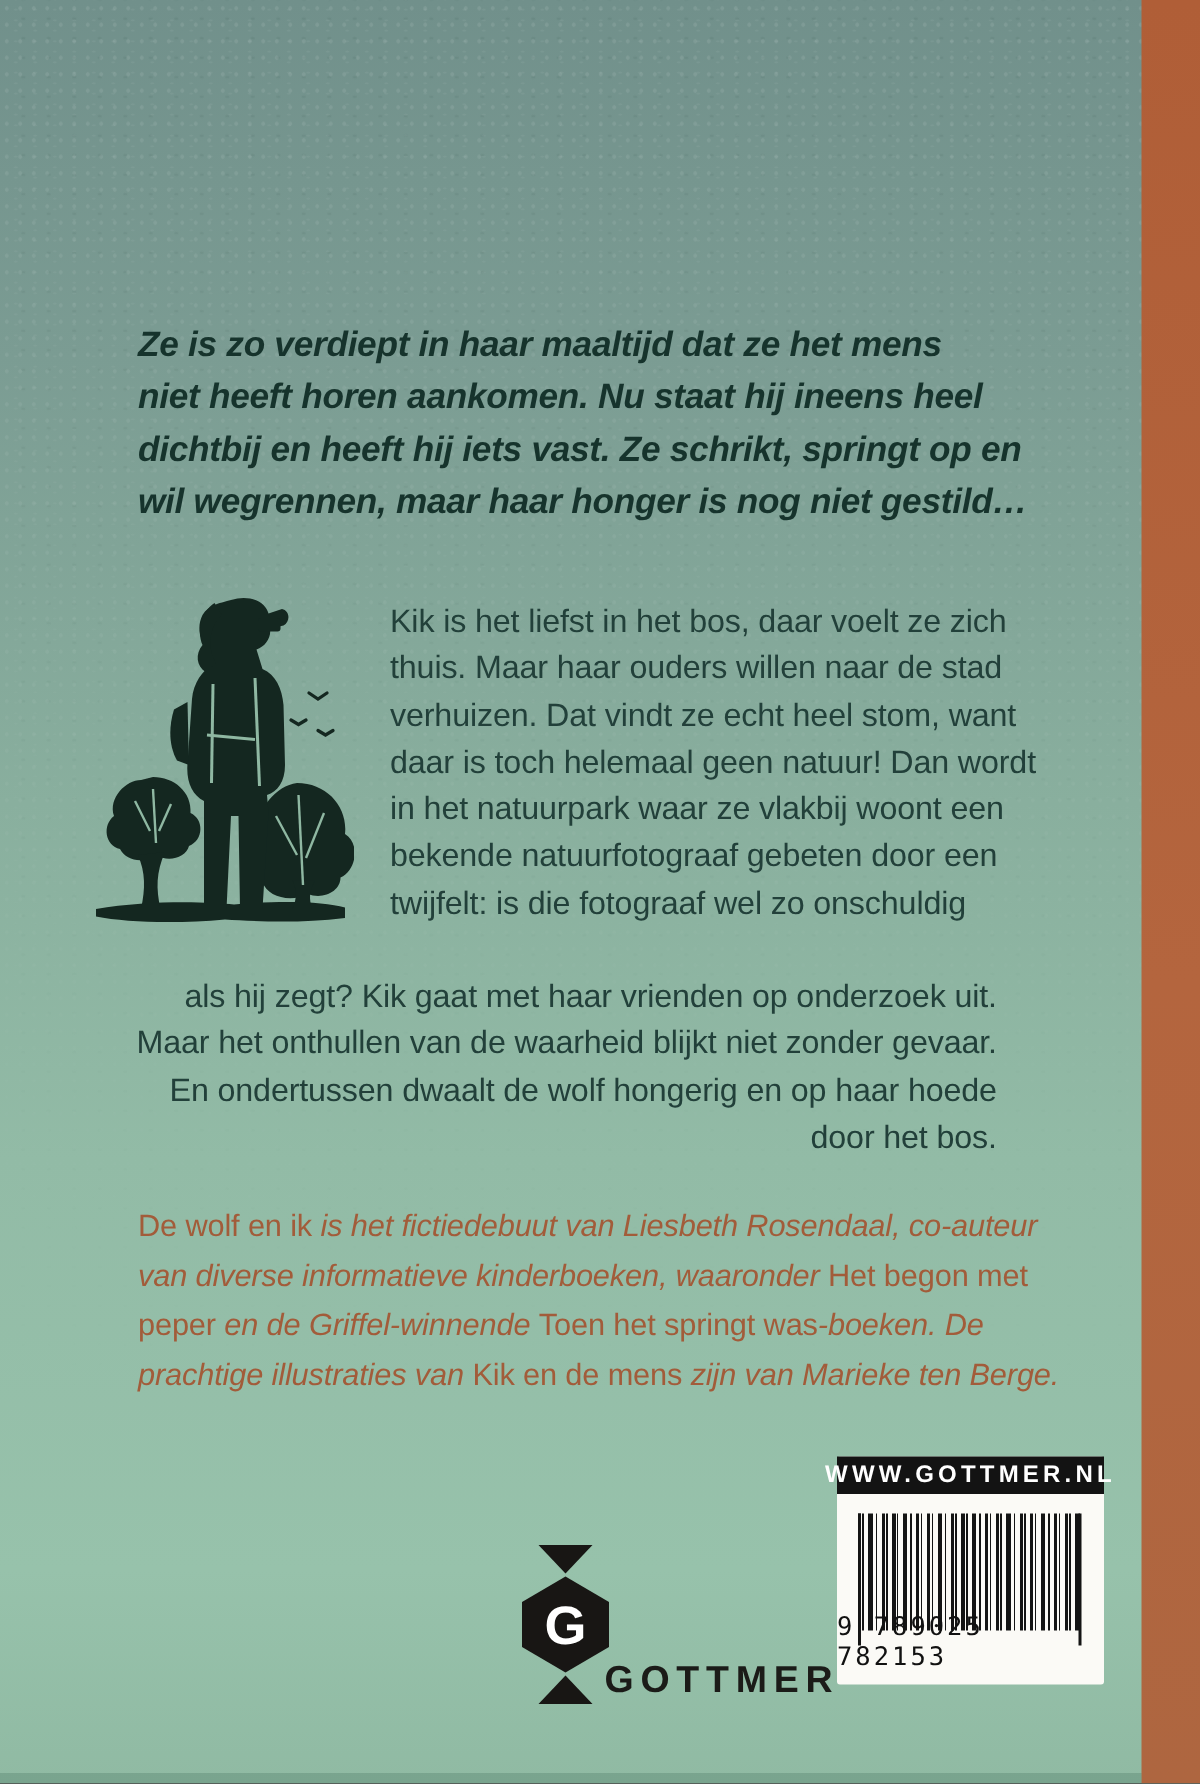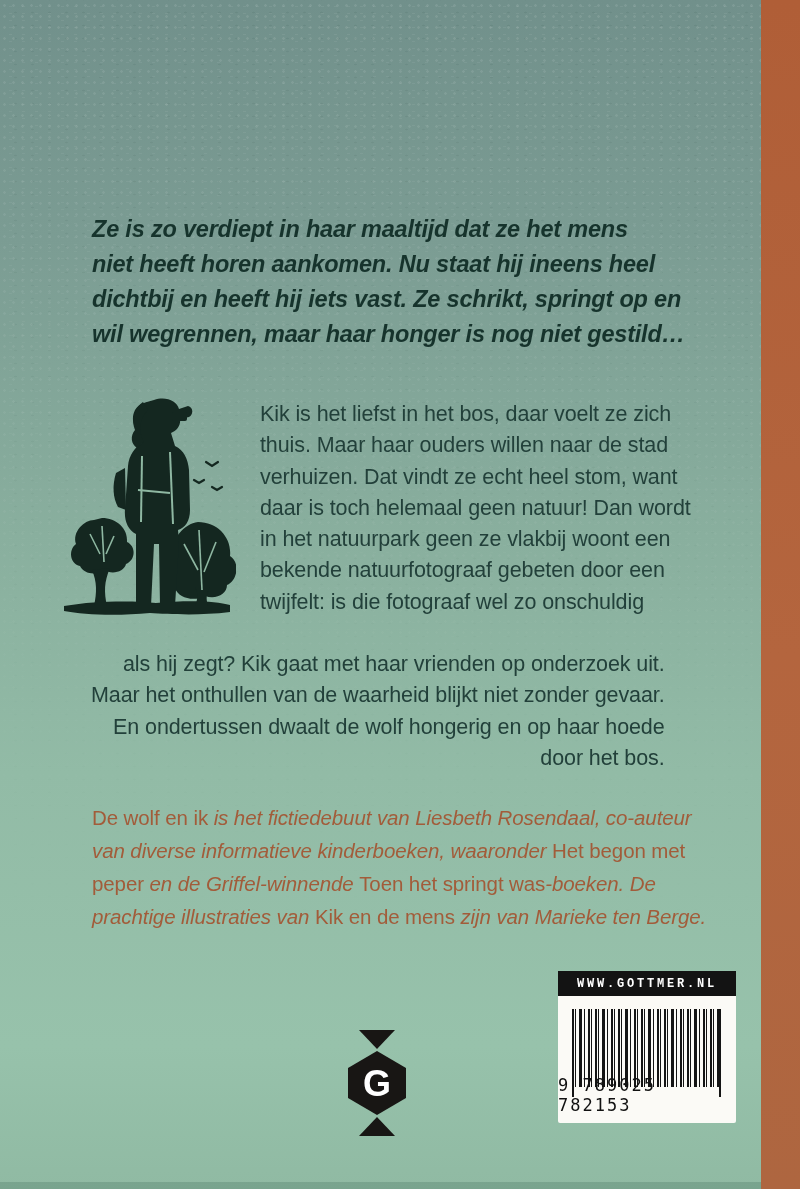--- a/index.html
+++ b/index.html
@@ -55,21 +55,21 @@
     position:absolute;left:403px;top:1106px;
     font-size:25px;font-weight:700;letter-spacing:4.5px;color:#1b1b18;
   }
   .barcode-box{
     position:absolute;left:558px;top:971px;width:178px;height:152px;
     background:#fbfaf6;border-radius:2px;
   }
   .barcode-header{
     position:absolute;left:0;top:0;width:100%;height:25px;background:#131313;
     display:flex;align-items:center;justify-content:center;
-    color:#ffffff;font-size:12px;font-weight:700;letter-spacing:2.8px;font-family:Liberation Mono, monospace;
+    color:#ffffff;font-size:16px;font-weight:700;letter-spacing:2.8px;
   }
   .barcode-bars{
     position:absolute;left:14px;top:38px;width:150px;height:78px;
     background-image:repeating-linear-gradient(90deg,
       #141414 0 2px,#fbfaf6 2px 3px,
       #141414 3px 4px,#fbfaf6 4px 7px,
       #141414 7px 10px,#fbfaf6 10px 12px,
       #141414 12px 13px,#fbfaf6 13px 16px,
       #141414 16px 18px,#fbfaf6 18px 19px,
       #141414 19px 20px,#fbfaf6 20px 23px);
@@ -129,21 +129,21 @@
       <path d="M136 86 l5 3 l5 -3"></path>
       <path d="M154 93 l5 3 l5 -3"></path>
     </g>
   </svg>
 
   <div class="synopsis-wrapped">
       <div class="ln">Kik is het liefst in het bos, daar voelt ze zich</div>
       <div class="ln">thuis. Maar haar ouders willen naar de stad</div>
       <div class="ln">verhuizen. Dat vindt ze echt heel stom, want</div>
       <div class="ln">daar is toch helemaal geen natuur! Dan wordt</div>
-      <div class="ln">in het natuurpark geen ze vlakbij woont een</div>
+      <div class="ln">in het natuurpark waar ze vlakbij woont een</div>
       <div class="ln">bekende natuurfotograaf gebeten door een</div>
       <div class="ln">twijfelt: is die fotograaf wel zo onschuldig</div>
     </div>
   <div class="synopsis-full">
       <div class="ln">als hij zegt? Kik gaat met haar vrienden op onderzoek uit.</div>
       <div class="ln">Maar het onthullen van de waarheid blijkt niet zonder gevaar.</div>
       <div class="ln">En ondertussen dwaalt de wolf hongerig en op haar hoede</div>
       <div class="ln">door het bos.</div>
     </div>
 
@@ -153,19 +153,20 @@
       <div class="ln"><span class="rm">peper </span><span class="it">en de Griffel-winnende </span><span class="rm">Toen het springt was</span><span class="it">-boeken. De</span></div>
       <div class="ln"><span class="it">prachtige illustraties van </span><span class="rm">Kik en de mens</span><span class="it"> zijn van Marieke ten Berge.</span></div>
     </div>
 
   <svg class="logo-mark" viewBox="0 0 62 106" xmlns="http://www.w3.org/2000/svg">
     <polygon fill="#181614" points="13,0 49,0 31,19"></polygon>
     <polygon fill="#181614" points="31,21 60,38 60,68 31,85 2,68 2,38"></polygon>
     <polygon fill="#181614" points="31,87 49,106 13,106"></polygon>
     <text x="31" y="66" text-anchor="middle" fill="#ffffff" font-family="Liberation Sans, sans-serif" font-size="36" font-weight="700">G</text>
   </svg>
+  <div class="wordmark">GOTTMER</div>
 
   <div class="barcode-box">
     <div class="barcode-header">WWW.GOTTMER.NL</div>
     <div class="barcode-bars"></div>
     <div class="barcode-number">9 789025 782153</div>
   </div>
 </div>
 
 </body></html>

